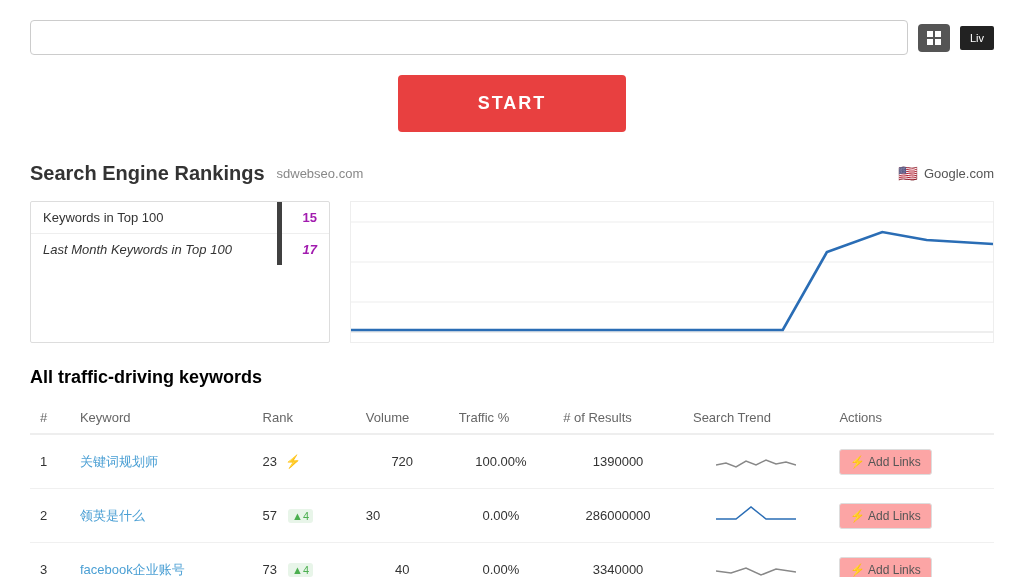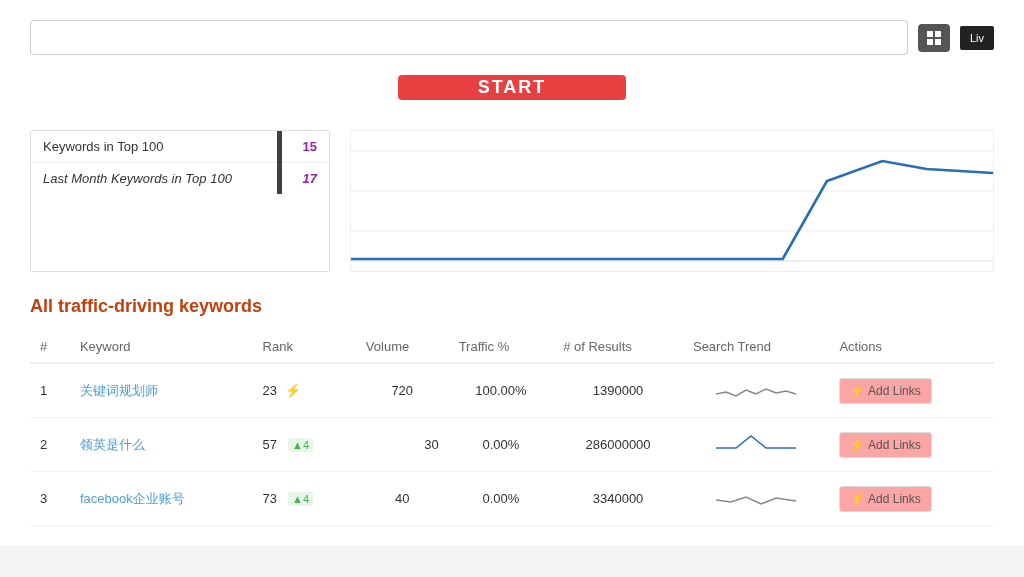--- a/index.html
+++ b/index.html
@@ -8,21 +8,21 @@
     .page-wrapper { background: #fff; max-width: 1024px; margin: 0 auto; padding: 20px 30px; position: relative; overflow: hidden; }
 
     
     .search-bar-row { display: flex; align-items: center; gap: 10px; margin-bottom: 20px; }
     .search-input { flex: 1; padding: 8px 12px; border: 1px solid #ccc; border-radius: 4px; font-size: 15px; color: #333; background: #fff; }
     .search-icon-btn { background: #555; color: #fff; border: none; padding: 6px 8px; border-radius: 4px; cursor: pointer; font-size: 13px; display: flex; align-items: center; justify-content: center; }
     .live-badge { background: #222; color: #fff; padding: 6px 10px; font-size: 11px; border-radius: 2px; white-space: nowrap; }
 
     
     .start-row { text-align: center; margin-bottom: 30px; }
-    .start-btn { background: #e84040; color: #fff; border: none; padding: 2px 80px; font-size: 18px; font-weight: bold; letter-spacing: 2px; cursor: pointer; border-radius: 4px; }
+    .start-btn { background: #e84040; color: #fff; border: none; padding: 18px 80px; font-size: 18px; font-weight: bold; letter-spacing: 2px; cursor: pointer; border-radius: 4px; }
 
     
     .section-header { display: flex; align-items: center; gap: 12px; margin-bottom: 16px; }
     .section-title { font-size: 20px; font-weight: bold; color: #333; }
     .section-domain { font-size: 13px; color: #888; }
     .google-badge { margin-left: auto; display: flex; align-items: center; gap: 6px; font-size: 13px; color: #555; }
     .flag-icon { font-size: 16px; }
 
     
     .rankings-row { display: flex; gap: 20px; margin-bottom: 24px; }
@@ -30,21 +30,21 @@
     .rankings-table table { width: 100%; border-collapse: collapse; }
     .rankings-table td { padding: 8px 12px; border-bottom: 1px solid #eee; font-size: 13px; }
     .rankings-table td:last-child { text-align: right; font-weight: bold; color: #a21caf; border-left: 5px solid #404040; width: 50px; }
     .rankings-table tr:last-child td { border-bottom: none; font-style: italic; }
 
     
     .chart-area { flex: 1; border: 1px solid #eee; background: #fff; position: relative; min-height: 140px; display: flex; align-items: flex-end; }
     .chart-svg { width: 100%; height: 140px; }
 
     
-    .keywords-section-title { font-size: 18px; font-weight: bold; margin-bottom: 14px; color: #c2410c; }
+    .keywords-section-title { font-size: 18px; font-weight: bold; margin-bottom: 14px; color: #000000; }
 
     
     .data-table { width: 100%; border-collapse: collapse; }
     .data-table th { text-align: left; padding: 8px 10px; color: #666; font-size: 13px; font-weight: normal; border-bottom: 2px solid #eee; }
     .data-table td { padding: 10px 10px; border-bottom: 1px solid #f0f0f0; font-size: 13px; color: #333; vertical-align: middle; }
     .keyword-link { color: #4a9fd4; text-decoration: none; }
     .rank-cell { display: flex; align-items: center; gap: 8px; }
     .add-links-btn { background: #fca5a5; border: 1px solid #ddd; color: #555; padding: 5px 10px; border-radius: 3px; cursor: pointer; font-size: 12px; white-space: nowrap; }
   </style>
 </head>
@@ -62,20 +62,28 @@
           <rect x="9" y="9" width="6" height="6"></rect>
       </svg>
     </button>
     <div class="live-badge">Liv</div>
   </div>
 
   <div class="start-row">
     <button class="start-btn">START</button>
   </div>
 
+  <div class="section-header">
+    <span class="section-title">Search Engine Rankings</span>
+    <span class="section-domain">sdwebseo.com</span>
+    <div class="google-badge">
+      <span class="flag-icon">🇺🇸</span>
+      <span>Google.com</span>
+    </div>
+  </div>
 
   <div class="rankings-row">
     <div class="rankings-table">
       <table>
         <tbody id="rankings-tbody">
         <tr>
               <td>Keywords in Top 100</td>
               <td>15</td>
             </tr>
             <tr>
@@ -133,21 +141,21 @@
     </tr>
         <tr>
       <td>2</td>
       <td><a class="keyword-link" href="#">领英是什么</a></td>
       <td>
             <div class="rank-cell">
               <span>57</span>
               <span style="color:#4caf50; font-size:11px; background:#e8f5e9; padding:1px 4px; border-radius:3px; margin-left:3px;">▲4</span>
             </div>
           </td>
-      <td style="text-align:right;margin-top:39px;">30</td>
+      <td style="text-align:left;margin-top:39px;">30</td>
       <td style="text-align:center;">0.00%</td>
       <td style="text-align:center;">286000000</td>
       <td style="text-align:center;"><svg width="80" height="30" viewBox="0 0 80 30">
               <polyline points="0,20 20,20 35,8 50,20 70,20 80,20" fill="none" stroke="#2a6db5" stroke-width="1.5"></polyline>
             </svg></td>
       <td><button class="add-links-btn">⚡ Add Links</button></td>
     </tr>
         <tr>
       <td>3</td>
       <td><a class="keyword-link" href="#">facebook企业账号</a></td>

